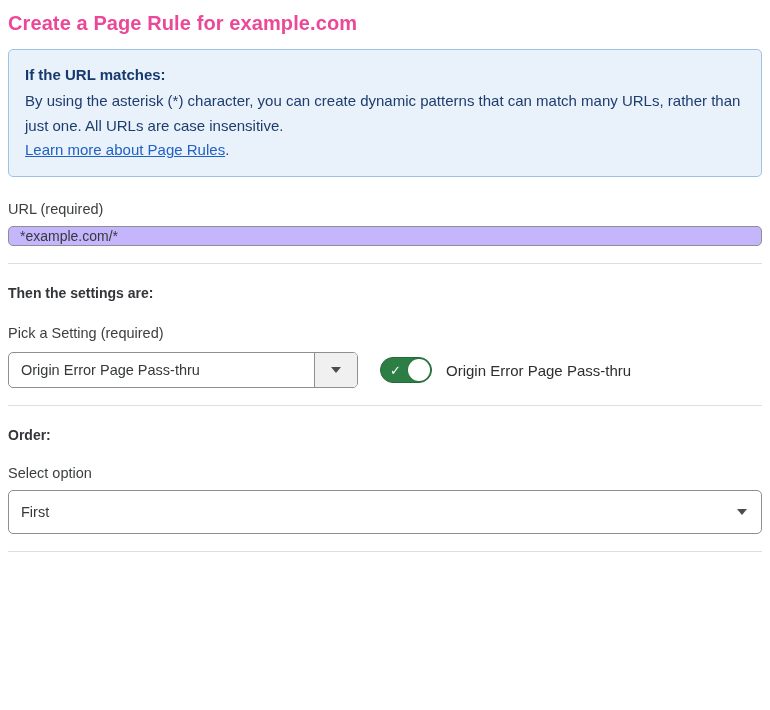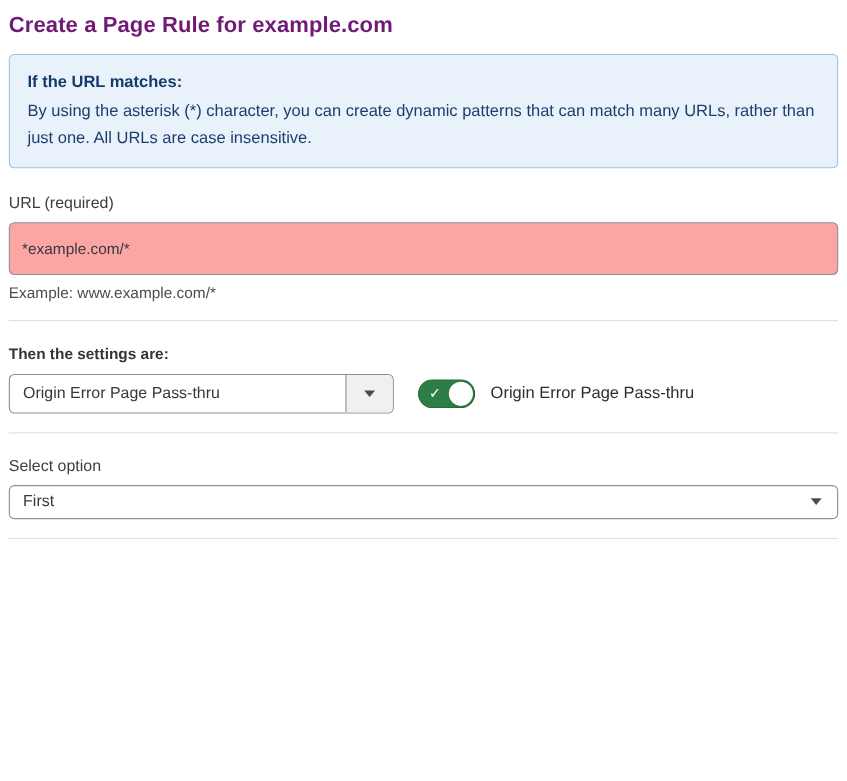--- a/index.html
+++ b/index.html
@@ -9,21 +9,21 @@
     height: 710px;
     font-family: "Liberation Sans", "DejaVu Sans", sans-serif;
     color: #36393a;
     overflow: hidden;
   }
   .page { padding: 8px 8px 0 8px; }
 
   .page-title {
     font-size: 20px;
     font-weight: 700;
-    color: #701a75;
+    color: #ec4899;
     margin: 4px 0 14px 0;
     letter-spacing: 0.1px;
   }
 
   
   .info-box {
     background: #e9f2fb;
     border: 1px solid #9fc2e4;
     border-radius: 5px;
     padding: 13px 16px 14px 16px;
@@ -45,28 +45,28 @@
   .info-box .info-link-suffix { color: #1e3c6e; }
 
   .field-label {
     font-size: 14.5px;
     color: #3b3e40;
     margin-bottom: 9px;
   }
 
   .text-input {
     width: 100%;
-    height: 48px;
+    height: 20px;
     border: 1px solid #8d9093;
     border-radius: 5px;
     padding: 0 11px;
     font-size: 14px;
     font-family: "Liberation Sans", "DejaVu Sans", sans-serif;
     color: #36393a;
-    background: #fca5a5;
+    background: #c4b5fd;
     outline: none;
   }
 
   .hint-text {
     font-size: 14px;
     color: #4a4d4f;
     margin-top: 8px;
   }
 
   .divider {
@@ -173,21 +173,21 @@
   .btn-gray {
     background: #d8d8d8;
     color: #2c2e30;
     border-color: #d0d0d0;
   }
   .add-setting-btn { margin-top: 33px; }
 
   
   .select {
     width: 100%;
-    height: 31px;
+    height: 44px;
     border: 1px solid #8d9093;
     border-radius: 5px;
     background: #ffffff;
     display: flex;
     align-items: center;
     justify-content: space-between;
     padding: 0 14px 0 12px;
     font-size: 14.5px;
     color: #36393a;
     cursor: pointer;
@@ -208,50 +208,54 @@
 </head>
 <body>
 
 <div class="page">
 
   <h1 class="page-title">Create a Page Rule for example.com</h1>
 
   <div class="info-box">
     <div class="info-heading">If the URL matches:</div>
     <div class="info-body">By using the asterisk (*) character, you can create dynamic patterns that can match many URLs, rather than just one. All URLs are case insensitive.</div>
+    <div>
+      <a class="info-link">Learn more about Page Rules</a><span class="info-link-suffix">.</span>
+    </div>
   </div>
 
   <div class="field-label mt-url">URL (required)</div>
   <input class="text-input" type="text" value="*example.com/*" style="">
-  <div class="hint-text">Example: www.example.com/*</div>
 
   <hr class="divider">
 
   <div class="section-heading">Then the settings are:</div>
 
+  <div class="field-label mt-picker-label">Pick a Setting (required)</div>
 
   <div class="setting-row">
     <div class="picker">
       <div class="picker-value">Origin Error Page Pass-thru</div>
       <div class="picker-arrow-seg">
         <span class="caret-down"></span>
       </div>
     </div>
 
     <div class="toggle" role="switch" aria-checked="true">
       <span class="toggle-check">✓</span>
       <span class="toggle-knob"></span>
     </div>
 
     <div class="toggle-label">Origin Error Page Pass-thru</div>
   </div>
 
 
   <hr class="divider">
 
+  <div class="section-heading">Order:</div>
 
   <div class="field-label mt-select-label">Select option</div>
 
   <div class="select">
     <span>First</span>
     <span class="caret-down"></span>
   </div>
 
 
   <hr class="divider">

